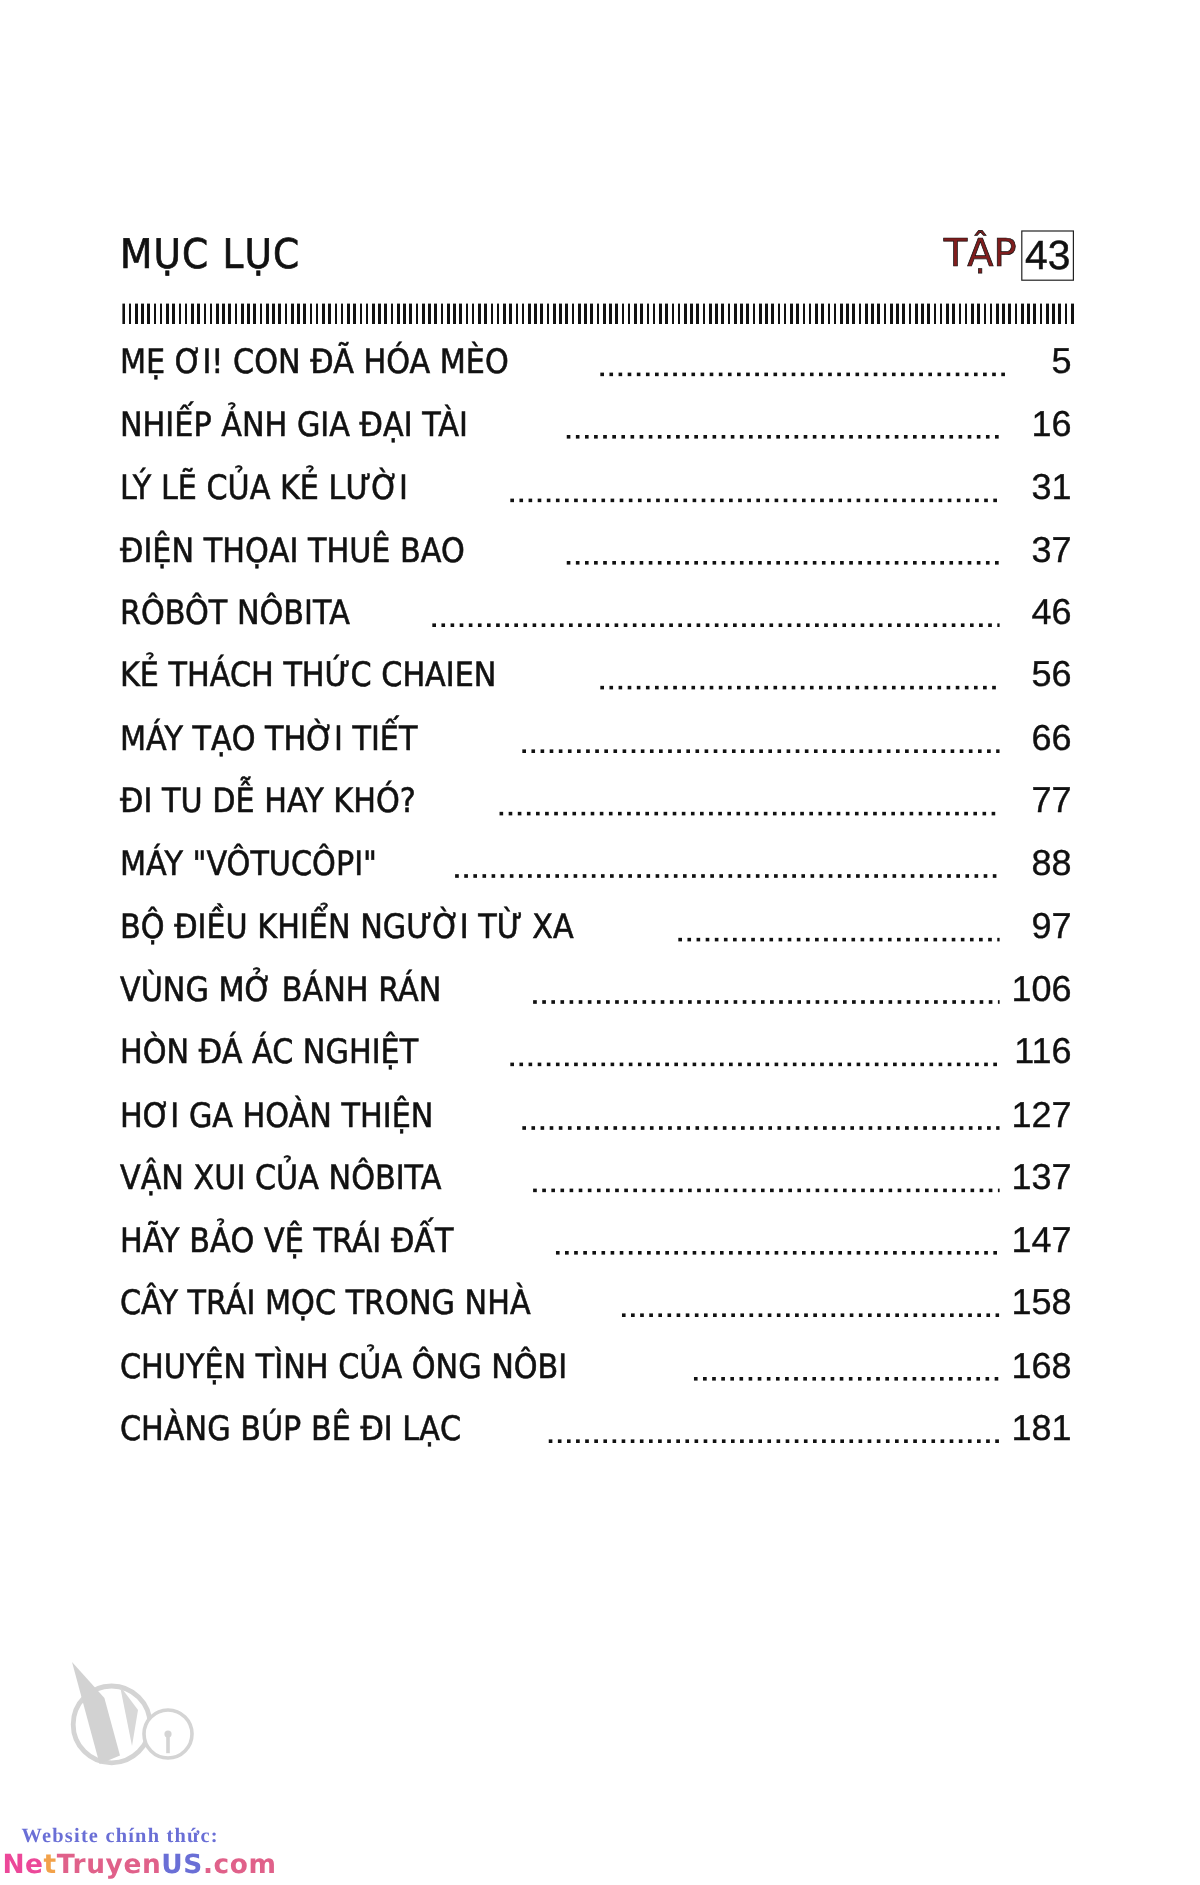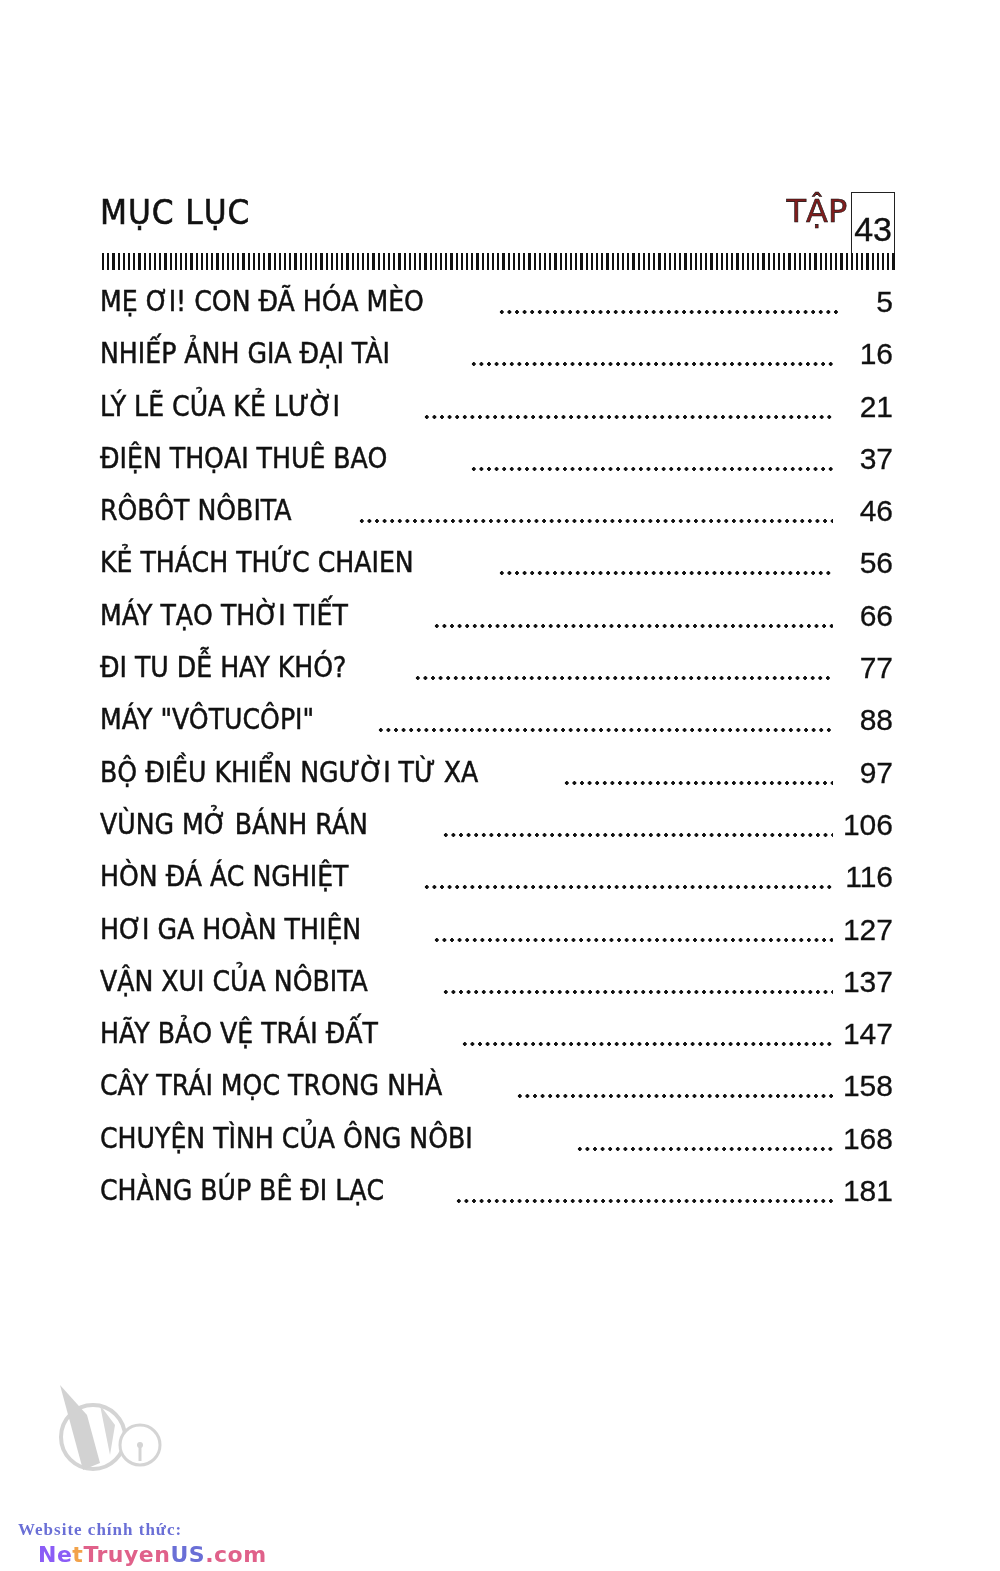--- a/index.html
+++ b/index.html
@@ -2,21 +2,21 @@
 <html><head>
   <meta charset="utf-8">
   <style>
     html, body { margin: 0; padding: 0; background: #ffffff; }
     body { width: 1000px; height: 1571px; position: relative; overflow: hidden; }
     .page { position: absolute; left: 0; top: 0; width: 872px; height: 1571px; background: #fff; }
     .toc-header { position: absolute; left: 100px; top: 192px; width: 795px; height: 50px; }
     .toc-title { position: absolute; left: 0; top: 0; font-family: "DejaVu Sans", sans-serif; font-size: 34px; font-weight: normal; color: #111; letter-spacing: 1px; transform: scaleX(0.92); transform-origin: left top; -webkit-text-stroke: 0.6px #111; }
     .vol { position: absolute; right: 0; top: 0; display: flex; align-items: flex-start; }
     .vol-label { font-family: "DejaVu Sans", sans-serif; font-size: 32px; color: #7f1d1d; margin-right: 4px; -webkit-text-stroke: 0.6px #111; }
-    .vol-number { font-family: "Liberation Sans", sans-serif; font-size: 34px; color: #111; border: 1.5px solid #222; padding: 16px 2px; line-height: 40px; height: 40px; -webkit-text-stroke: 0.4px #111; }
+    .vol-number { font-family: "Liberation Sans", sans-serif; font-size: 34px; color: #111; border: 1.5px solid #222; padding: 0 2px; line-height: 40px; height: 40px; -webkit-text-stroke: 0.4px #111; }
     .divider { position: absolute; left: 102px; top: 253px; width: 793px; height: 17px;
       background: repeating-linear-gradient(90deg, #111 0px, #111 2.2px, #fff 2.2px, #fff 5.2px); }
     .toc-list { position: absolute; left: 100px; top: 285px; width: 793px; }
     .toc-row { position: relative; height: 52.3px; display: flex; align-items: flex-start; }
     .toc-row .title { font-family: "DejaVu Sans", sans-serif; font-size: 28px; color: #111; white-space: nowrap; transform: scaleX(0.9); transform-origin: left center; -webkit-text-stroke: 0.5px #111; }
     .toc-row .leader { position: absolute; height: 6px; top: 24px;
       background: radial-gradient(circle, #111 1.6px, transparent 1.9px) 0 0/7.6px 6px repeat-x; }
     .toc-row .page-num { position: absolute; right: 0; font-family: "Liberation Sans", sans-serif; font-size: 30px; color: #111; -webkit-text-stroke: 0.3px #111; }
     .logo { position: absolute; left: 55px; top: 1385px; width: 110px; height: 100px; }
     .website-label { position: absolute; left: 18px; top: 1520px; font-family: Liberation Serif, serif; font-weight: bold; font-size: 17px; color: #6a6fd6; letter-spacing: 1px; }
@@ -44,21 +44,21 @@
         <span class="page-num">5</span>
       </div>
       <div class="toc-row">
         <span class="title">NHIẾP ẢNH GIA ĐẠI TÀI</span>
         <span class="leader" style="left: 370px; width: 363px;"></span>
         <span class="page-num">16</span>
       </div>
       <div class="toc-row">
         <span class="title">LÝ LẼ CỦA KẺ LƯỜI</span>
         <span class="leader" style="left: 323px; width: 410px;"></span>
-        <span class="page-num">21</span>
+        <span class="page-num">31</span>
       </div>
       <div class="toc-row">
         <span class="title">ĐIỆN THỌAI THUÊ BAO</span>
         <span class="leader" style="left: 370px; width: 363px;"></span>
         <span class="page-num">37</span>
       </div>
       <div class="toc-row">
         <span class="title">RÔBÔT NÔBITA</span>
         <span class="leader" style="left: 258px; width: 475px;"></span>
         <span class="page-num">46</span>
@@ -133,14 +133,14 @@
   <svg class="logo" viewBox="0 0 110 100">
     <circle cx="38" cy="52" r="32" fill="none" stroke="#d4d4d4" stroke-width="4"></circle>
     <polygon points="5,0 32,30 45,78 28,85" fill="#d2d2d2"></polygon>
     <polygon points="45,20 60,40 55,70" fill="#d8d8d8"></polygon>
     <circle cx="85" cy="60" r="20" fill="#fff" stroke="#d4d4d4" stroke-width="3"></circle>
     <line x1="85" y1="60" x2="85" y2="76" stroke="#d4d4d4" stroke-width="3"></line>
     <circle cx="85" cy="60" r="3" fill="#d4d4d4"></circle>
   </svg>
 
   <div class="website-label">Website chính thức:</div>
-  <div class="website-url" id="website-url"><span style="color: #8b5cf6; margin-left: 36px;">Ne</span><span style="color: rgb(242, 162, 74);">t</span><span style="color: rgb(224, 97, 138);">Truyen</span><span style="color: rgb(106, 111, 214);">US</span><span style="color: rgb(224, 97, 138);">.com</span></div>
+  <div class="website-url" id="website-url"><span style="color: #ec4899;">Ne</span><span style="color: rgb(242, 162, 74);">t</span><span style="color: rgb(224, 97, 138);">Truyen</span><span style="color: rgb(106, 111, 214);">US</span><span style="color: rgb(224, 97, 138);">.com</span></div>
 </div>
 
 </body></html>

